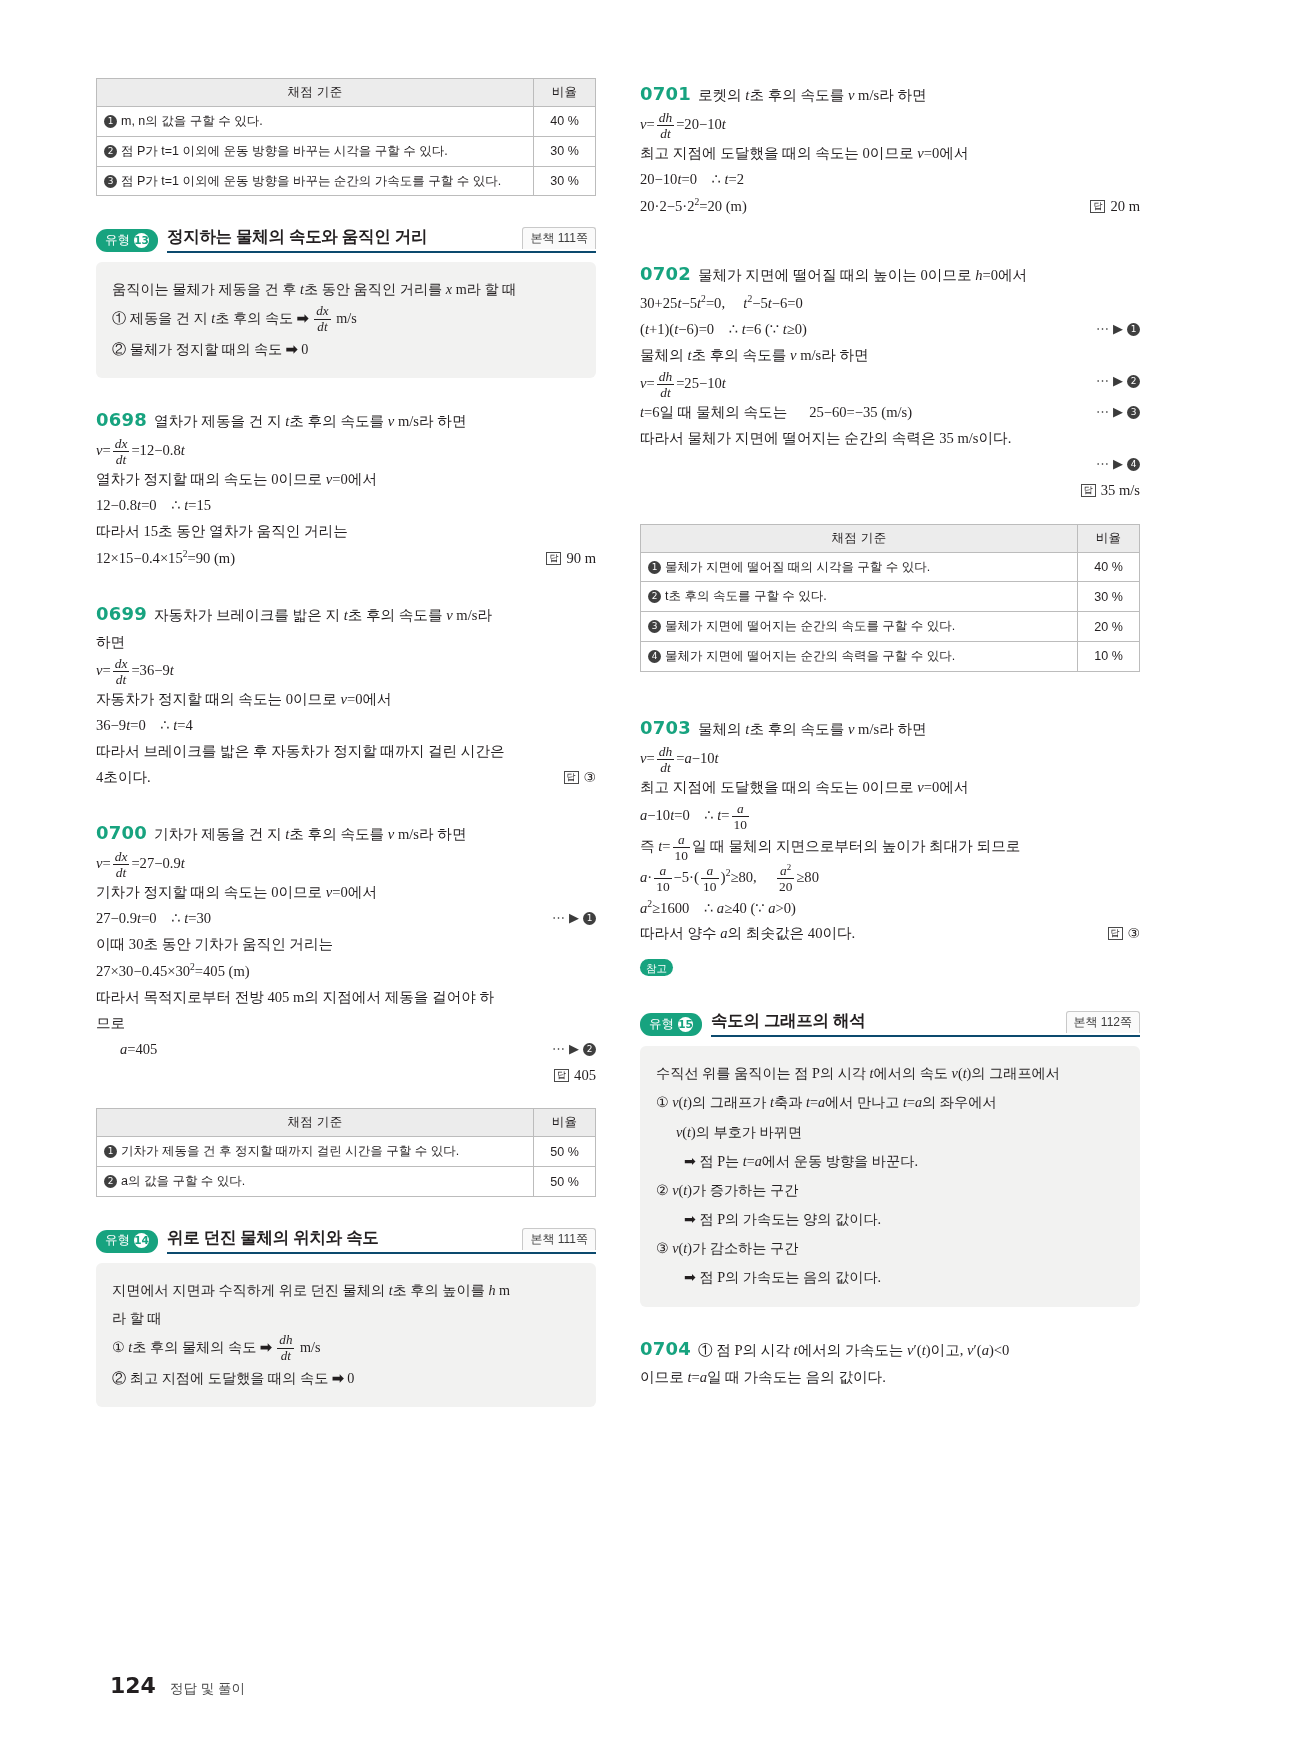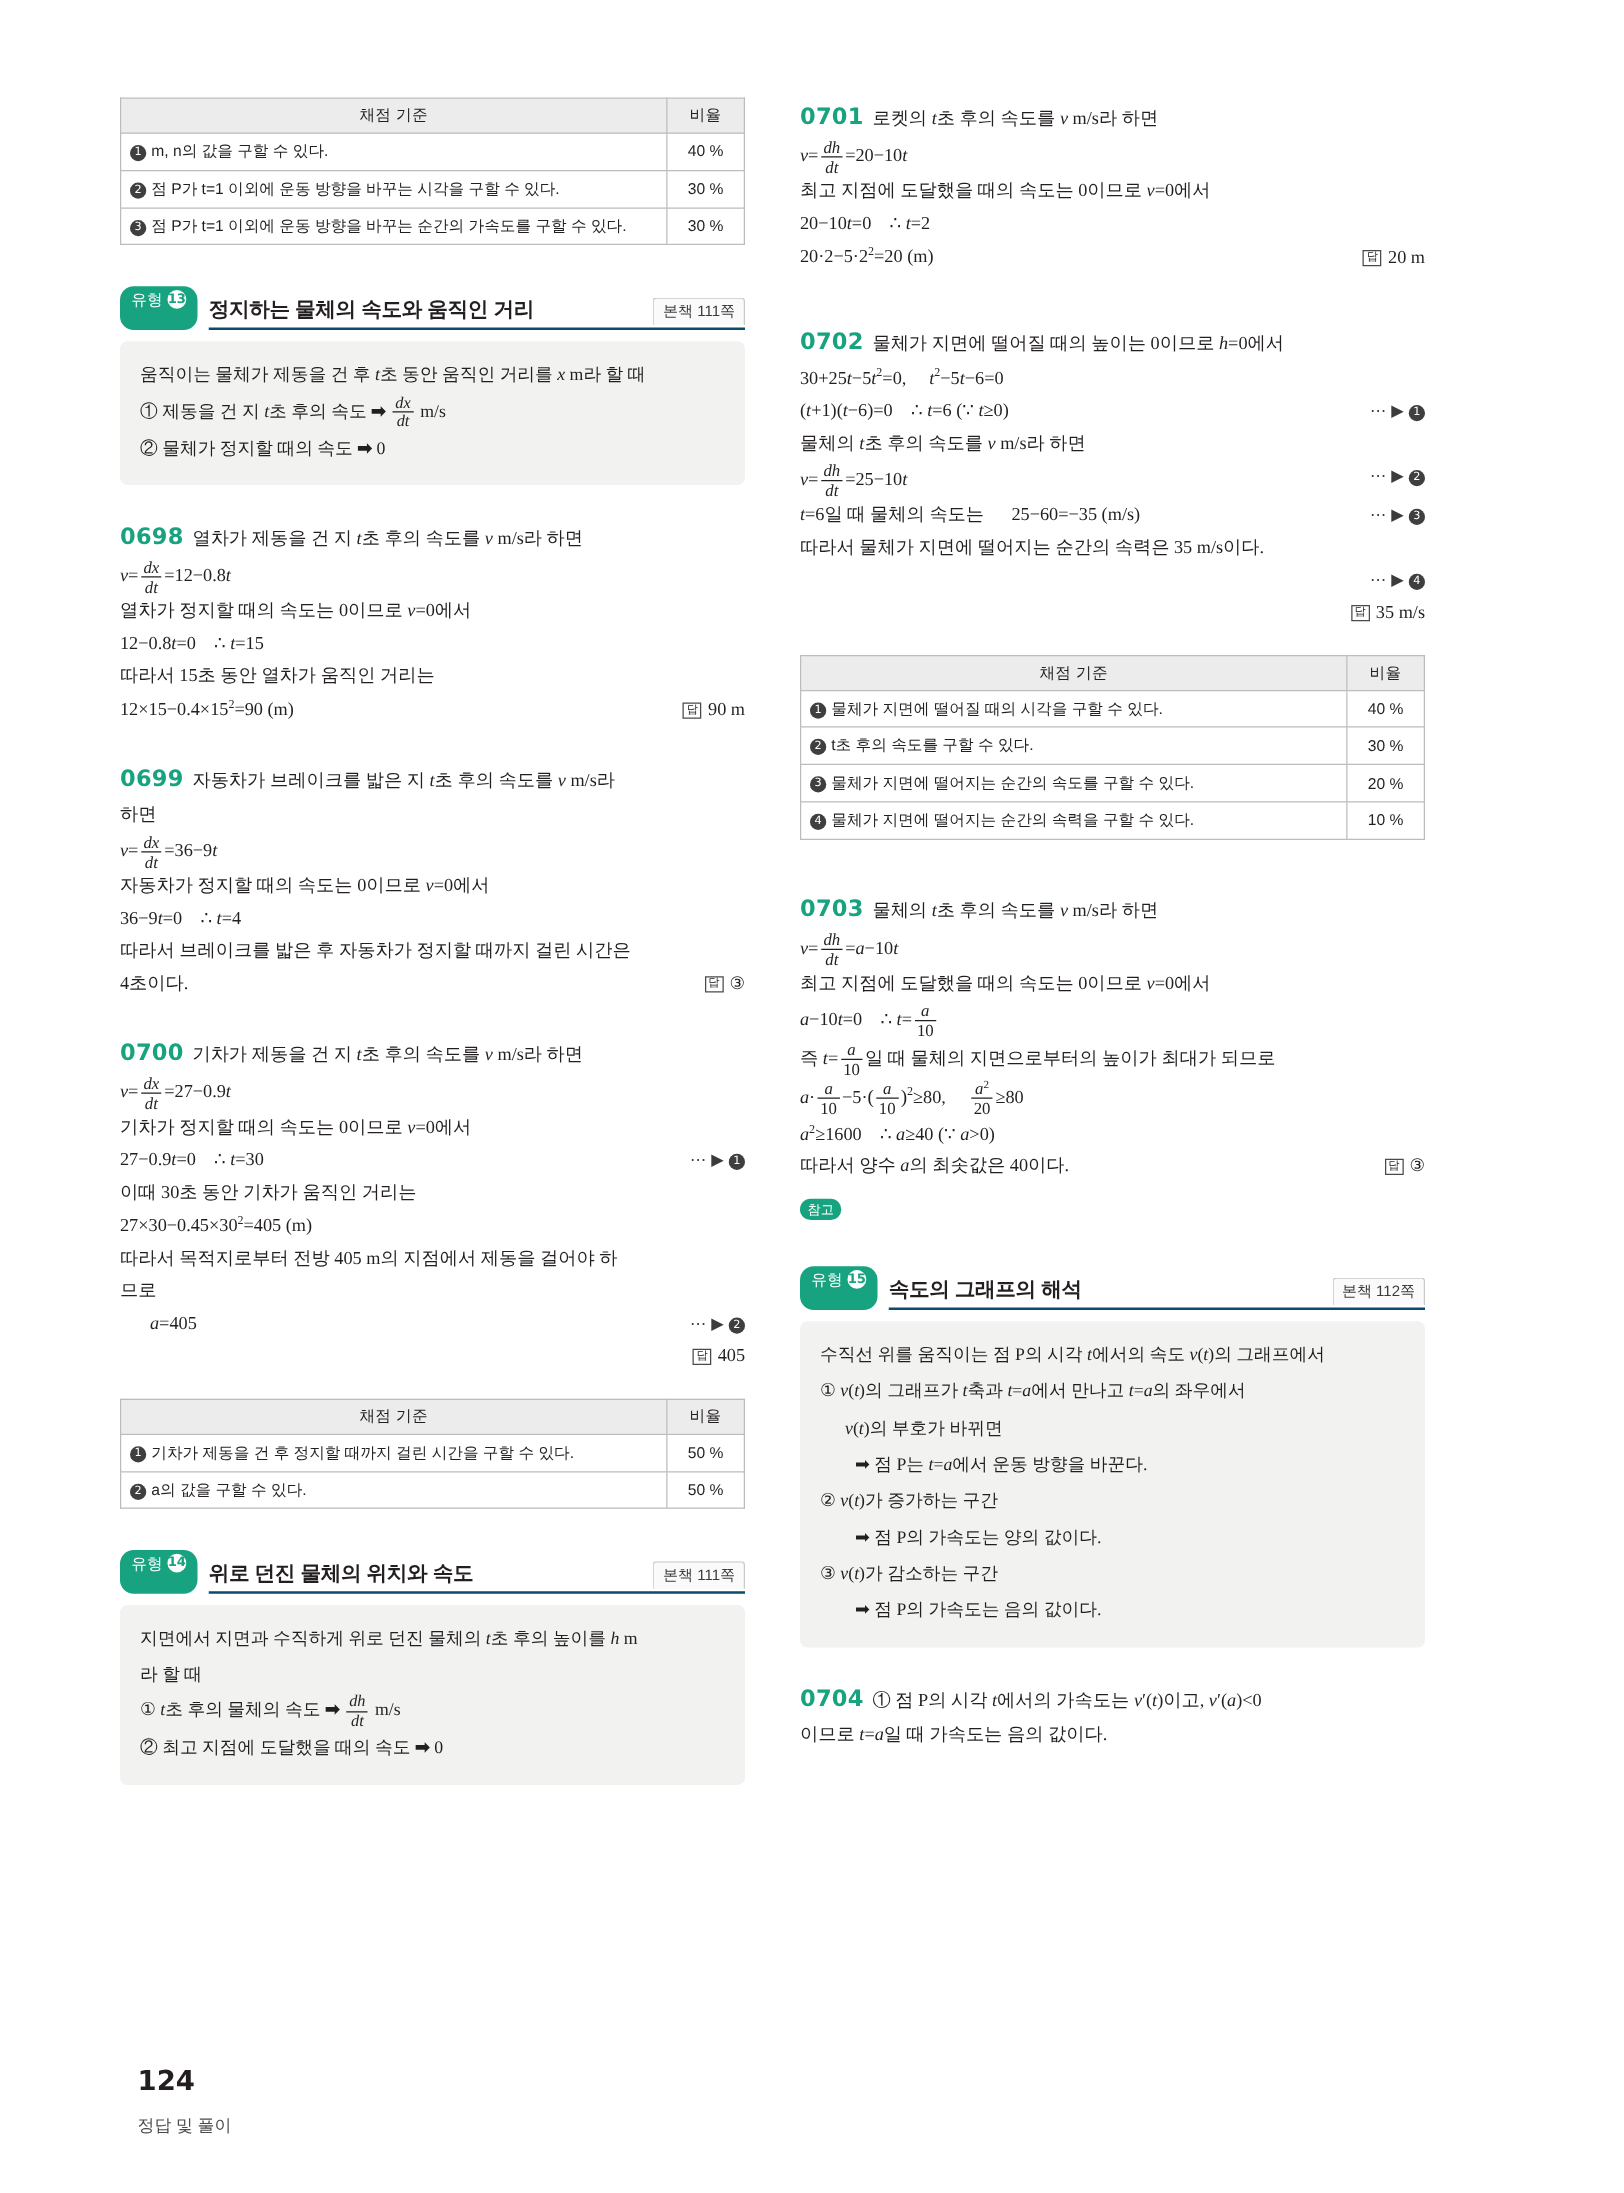--- a/index.html
+++ b/index.html
@@ -61,23 +61,23 @@
     margin-top: 30px;
     position: relative;
   }
   .typebadge {
     background: #17a37f;
     color: #fff;
     border-radius: 11px;
     font-size: 12.5px;
     padding: 3px 9px 4px 9px;
     font-family: "Liberation Sans", sans-serif;
-    display: flex; gap: 4px;
+    display: flex; align-items: center; gap: 4px;
     white-space: nowrap;
-    height: 35px;
+    height: 23px;
     margin-top: 3px;
   }
   .typebadge .num {
     background: #fff; color: #17a37f;
     border-radius: 50%;
     width: 15px; height: 15px; line-height: 15px;
     text-align: center; font-size: 10.5px;
     font-family: "DejaVu Sans", sans-serif;
     font-weight: bold;
   }
@@ -195,22 +195,22 @@
     height: 17px;
     font-family: "Liberation Sans", sans-serif;
     white-space: nowrap;
     margin-top: 3px;
   }
   .notebody b { font-weight: bold; }
 
   
   .footer {
     position: absolute;
-    left: 110px; bottom: 44px;
-    display: flex; align-items: baseline; gap: 14px; flex-direction: column;
+    left: 110px; bottom: 56px;
+    display: flex; align-items: baseline; gap: 14px;
   }
   .footer .pageno {
     font-size: 22px; font-weight: bold;
     font-family: "DejaVu Sans", sans-serif;
     color: #231f20;
   }
   .footer .label {
     font-size: 13.5px;
     font-family: "Liberation Sans", sans-serif;
     color: #4a4a4a;

